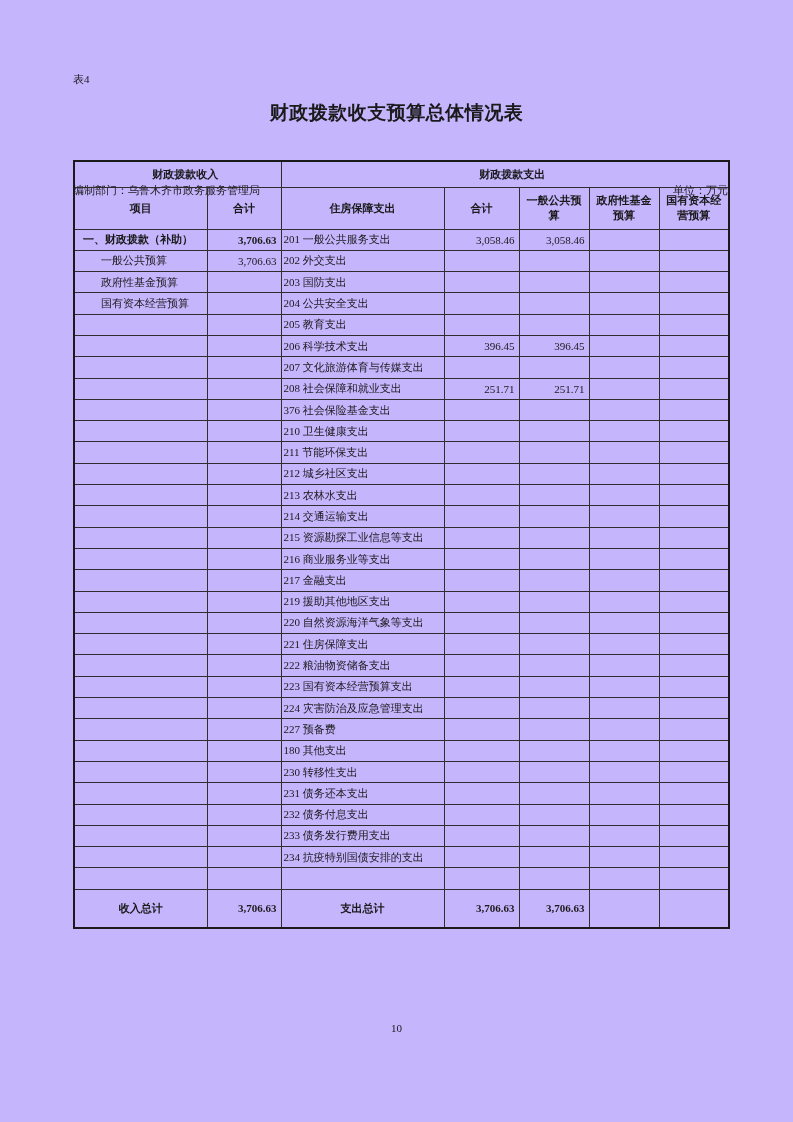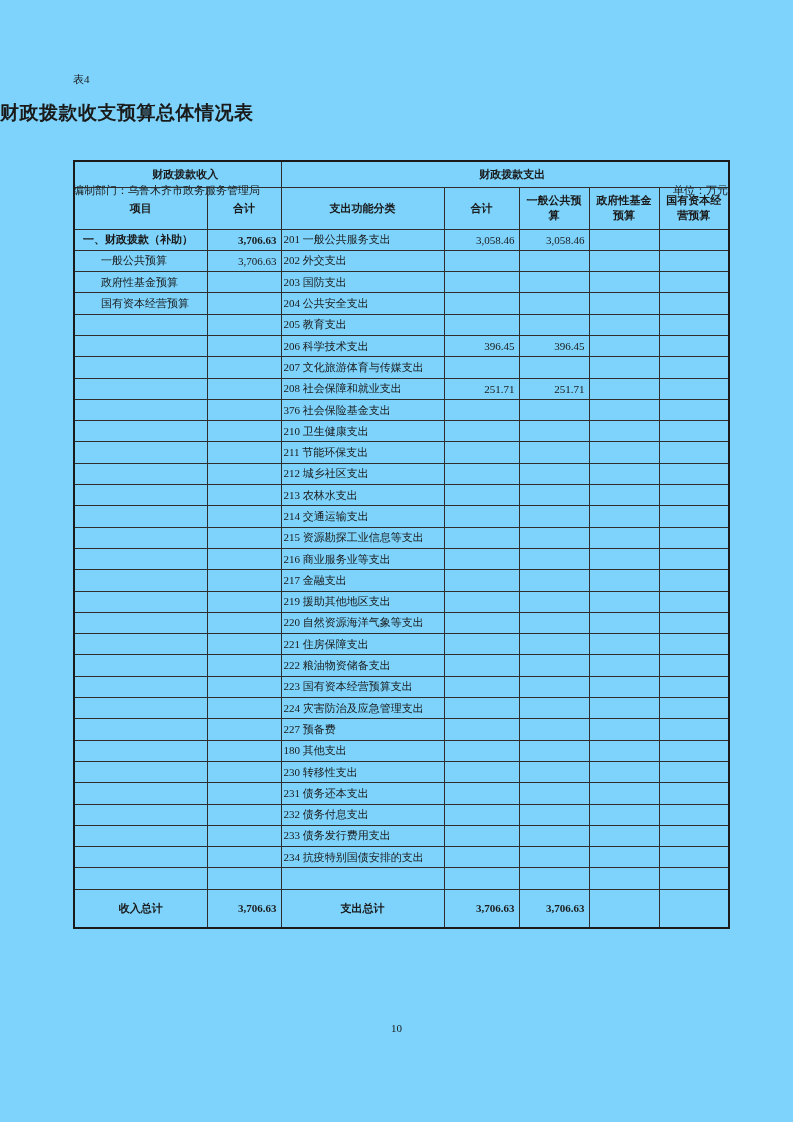--- a/index.html
+++ b/index.html
@@ -1,31 +1,31 @@
 <!DOCTYPE html>
 <html><head>
 <meta charset="utf-8">
 <style>
   * { margin:0; padding:0; box-sizing:border-box; }
   html,body { background:#ffffff; }
   .sheet {
     position:relative;
     width:793px; height:1122px;
-    background:#7dd3fc;
+    background:#c4b5fd;
     color:#1a1a1a;
     font-family:"Liberation Serif","DejaVu Serif",serif;
     overflow:hidden;
   }
   .table-label {
     position:absolute; left:73px; top:72px;
     font-size:11px;
   }
   .doc-title {
     position:absolute; top:100px; left:0; width:100%;
-    text-align:left;
+    text-align:center;
     font-size:19px; font-weight:bold;
     letter-spacing:0.5px;
   }
   .meta {
     position:absolute; top:139px; left:73px; width:655px;
     display:flex; justify-content:space-between;
     font-size:11px;
     margin-top:44px;
   }
   table.budget {
@@ -91,21 +91,21 @@
       <col style="width:70px">
     </colgroup>
     <thead>
       <tr class="group-row">
         <th colspan="2">财政拨款收入</th>
         <th colspan="5">财政拨款支出</th>
       </tr>
       <tr class="col-row">
         <th>项目</th>
         <th>合计</th>
-        <th>支出功能分类</th>
+        <th>住房保障支出</th>
         <th>合计</th>
         <th>一般公共预算</th>
         <th>政府性基金预算</th>
         <th>国有资本经营预算</th>
       </tr>
     </thead>
     <tbody id="table-body">
         <tr class="lead">
           <td class="c0">一、财政拨款（补助）</td>
           <td class="c1">3,706.63</td>

